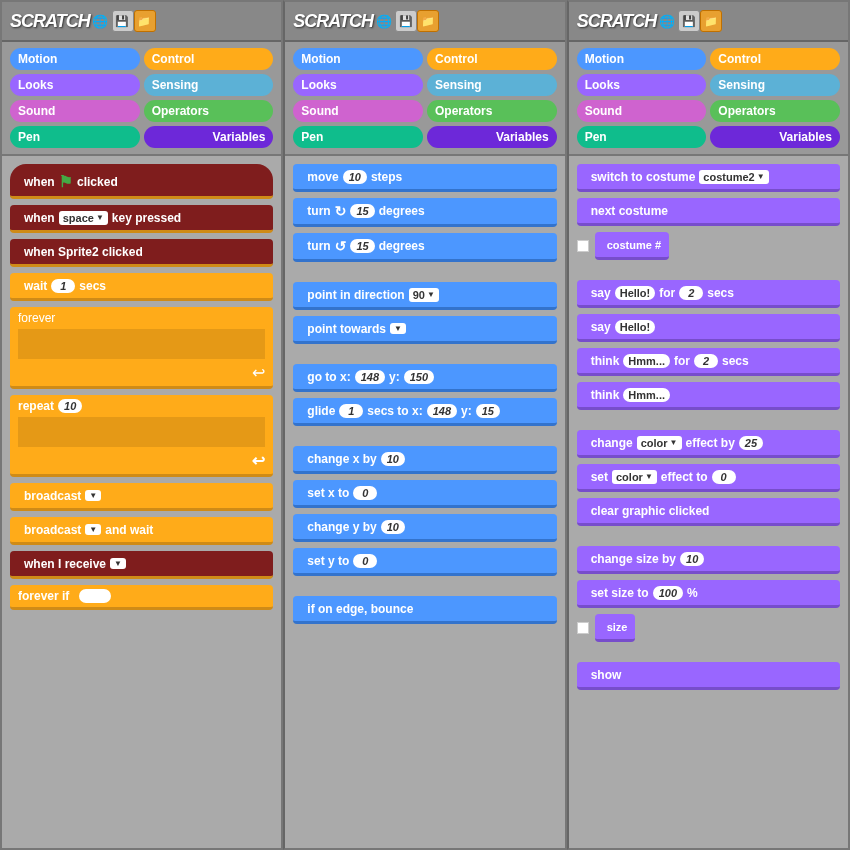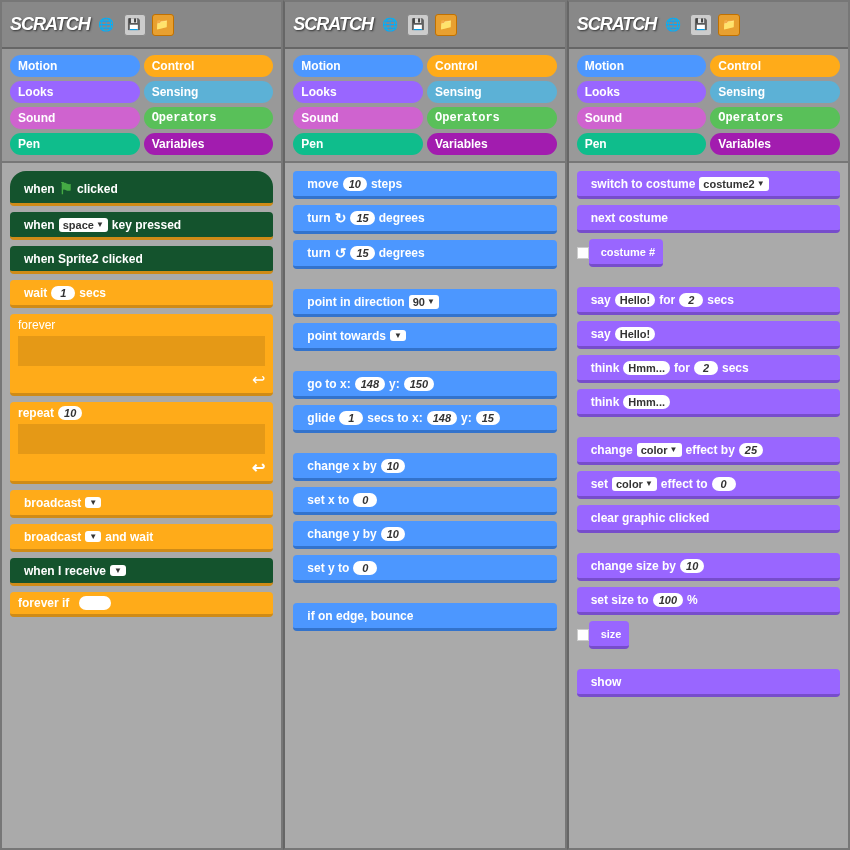--- a/index.html
+++ b/index.html
@@ -27,23 +27,22 @@
       background: #aaa;
       overflow: hidden;
     }
 
     
     .panel-header {
       background: #888;
       padding: 4px 8px;
       display: flex;
       align-items: center;
-      gap: 6px;
       border-bottom: 2px solid #666;
-      height: 47px;
+      height: 40px;
     }
 
     .scratch-logo {
       font-family: 'Arial Black', sans-serif;
       font-size: 18px;
       font-weight: 900;
       color: white;
       letter-spacing: -1px;
       text-shadow: 1px 1px 2px #333;
       font-style: italic;
@@ -83,23 +82,23 @@
       cursor: pointer;
       color: white;
       text-align: left;
     }
 
     .cat-motion { background: #4c97ff; }
     .cat-control { background: #ffab19; }
     .cat-looks { background: #9966ff; }
     .cat-sensing { background: #5cb1d6; }
     .cat-sound { background: #cf63cf; }
-    .cat-operators { background: #59c059; font-family: Liberation Mono, monospace; }
+    .cat-operators { background: #59c059; }
     .cat-pen { background: #0fbd8c; }
-    .cat-variables { background: #a21caf; }
+    .cat-variables { background: #6d28d9; text-align: right; }
 
     
     .blocks-area {
       flex: 1;
       overflow-y: auto;
       padding: 8px;
       display: flex;
       flex-direction: column;
       gap: 6px;
       background: #aaa;
@@ -127,21 +126,21 @@
     }
 
     .block-hat {
       border-radius: 16px 16px 4px 4px;
       padding-top: 8px;
     }
 
     .block-motion { background: #4c97ff; border-bottom: 3px solid #3373cc; }
     .block-control { background: #ffab19; border-bottom: 3px solid #cf8b17; }
     .block-looks { background: #9966ff; border-bottom: 3px solid #774dcb; }
-    .block-events { background: #14532d; border-bottom: 3px solid #cf8b17; align-items: center; }
+    .block-events { background: #7f1d1d; border-bottom: 3px solid #cf8b17; align-items: center; }
 
     .block-input {
       background: white;
       color: #333;
       border-radius: 7px;
       padding: 1px 5px;
       font-size: 11px;
       font-weight: bold;
       min-width: 20px;
       text-align: center;
@@ -217,20 +216,21 @@
       border-radius: 4px;
       padding: 4px 8px;
       color: white;
       font-size: 12px;
       font-weight: bold;
     }
 
     .checkbox-block {
       display: flex;
       align-items: center;
+      gap: 6px;
       font-size: 12px;
       color: white;
       font-weight: bold;
     }
 
     .cb {
       width: 12px;
       height: 12px;
       background: white;
       border: 1px solid #ccc;

